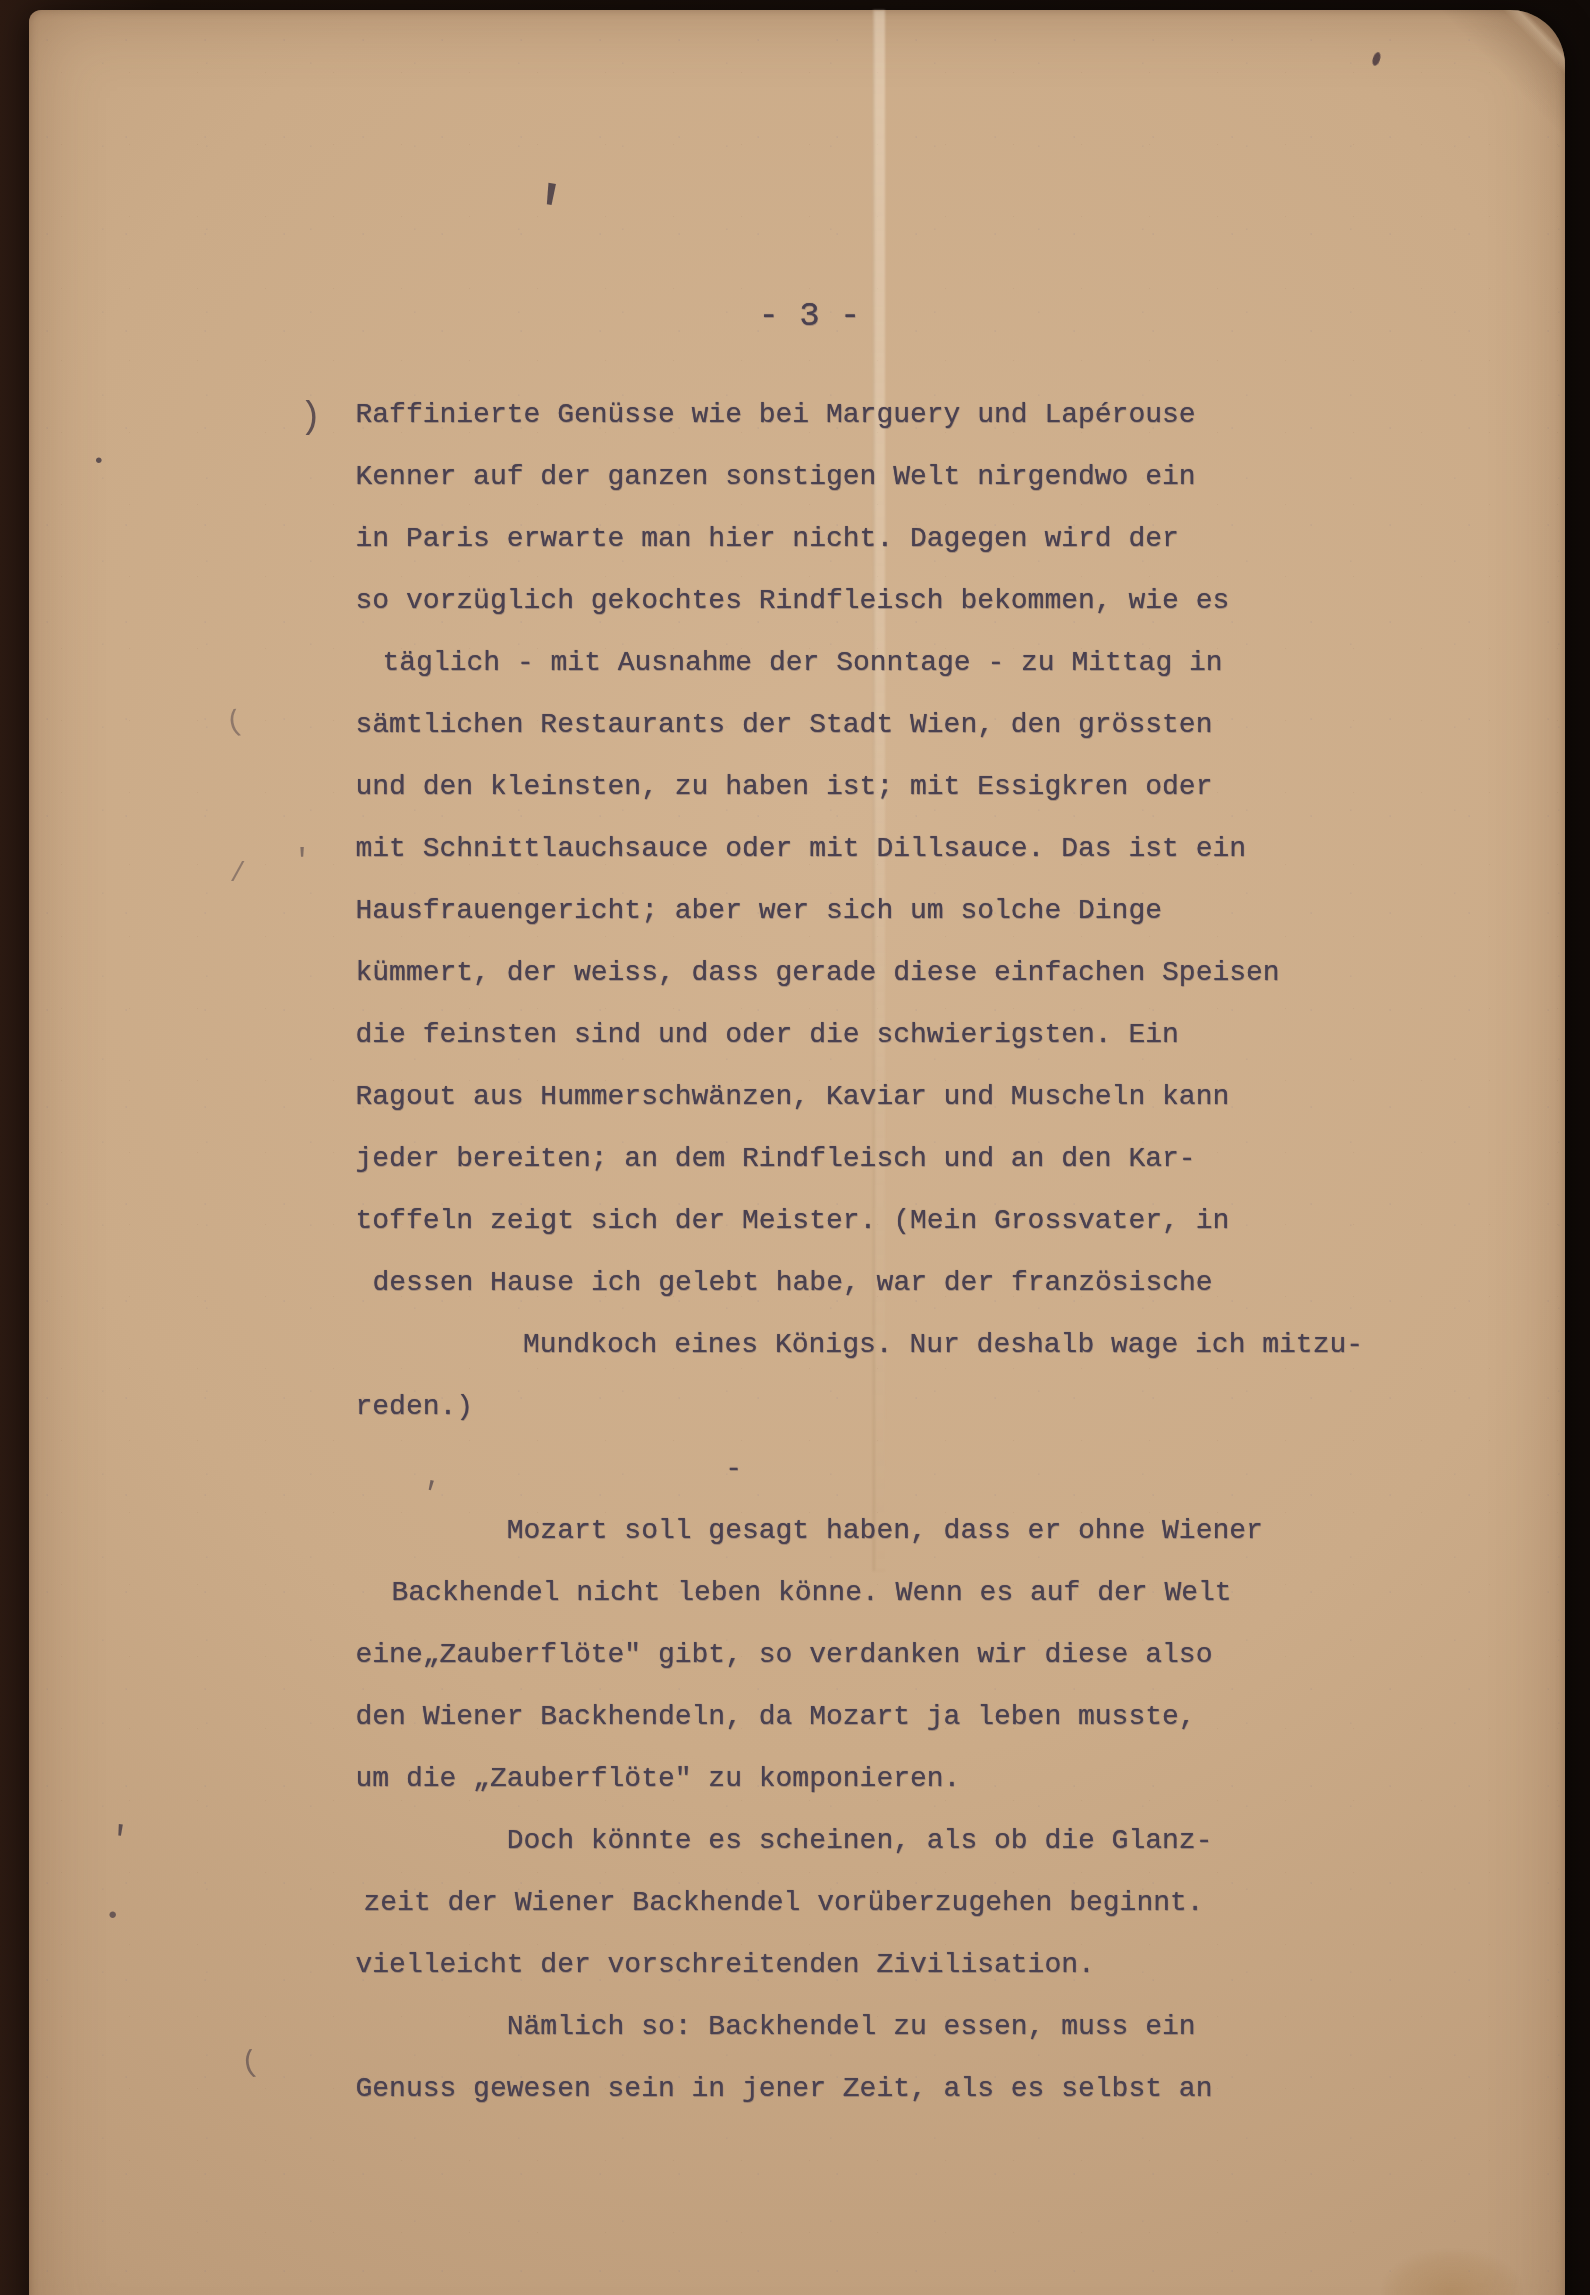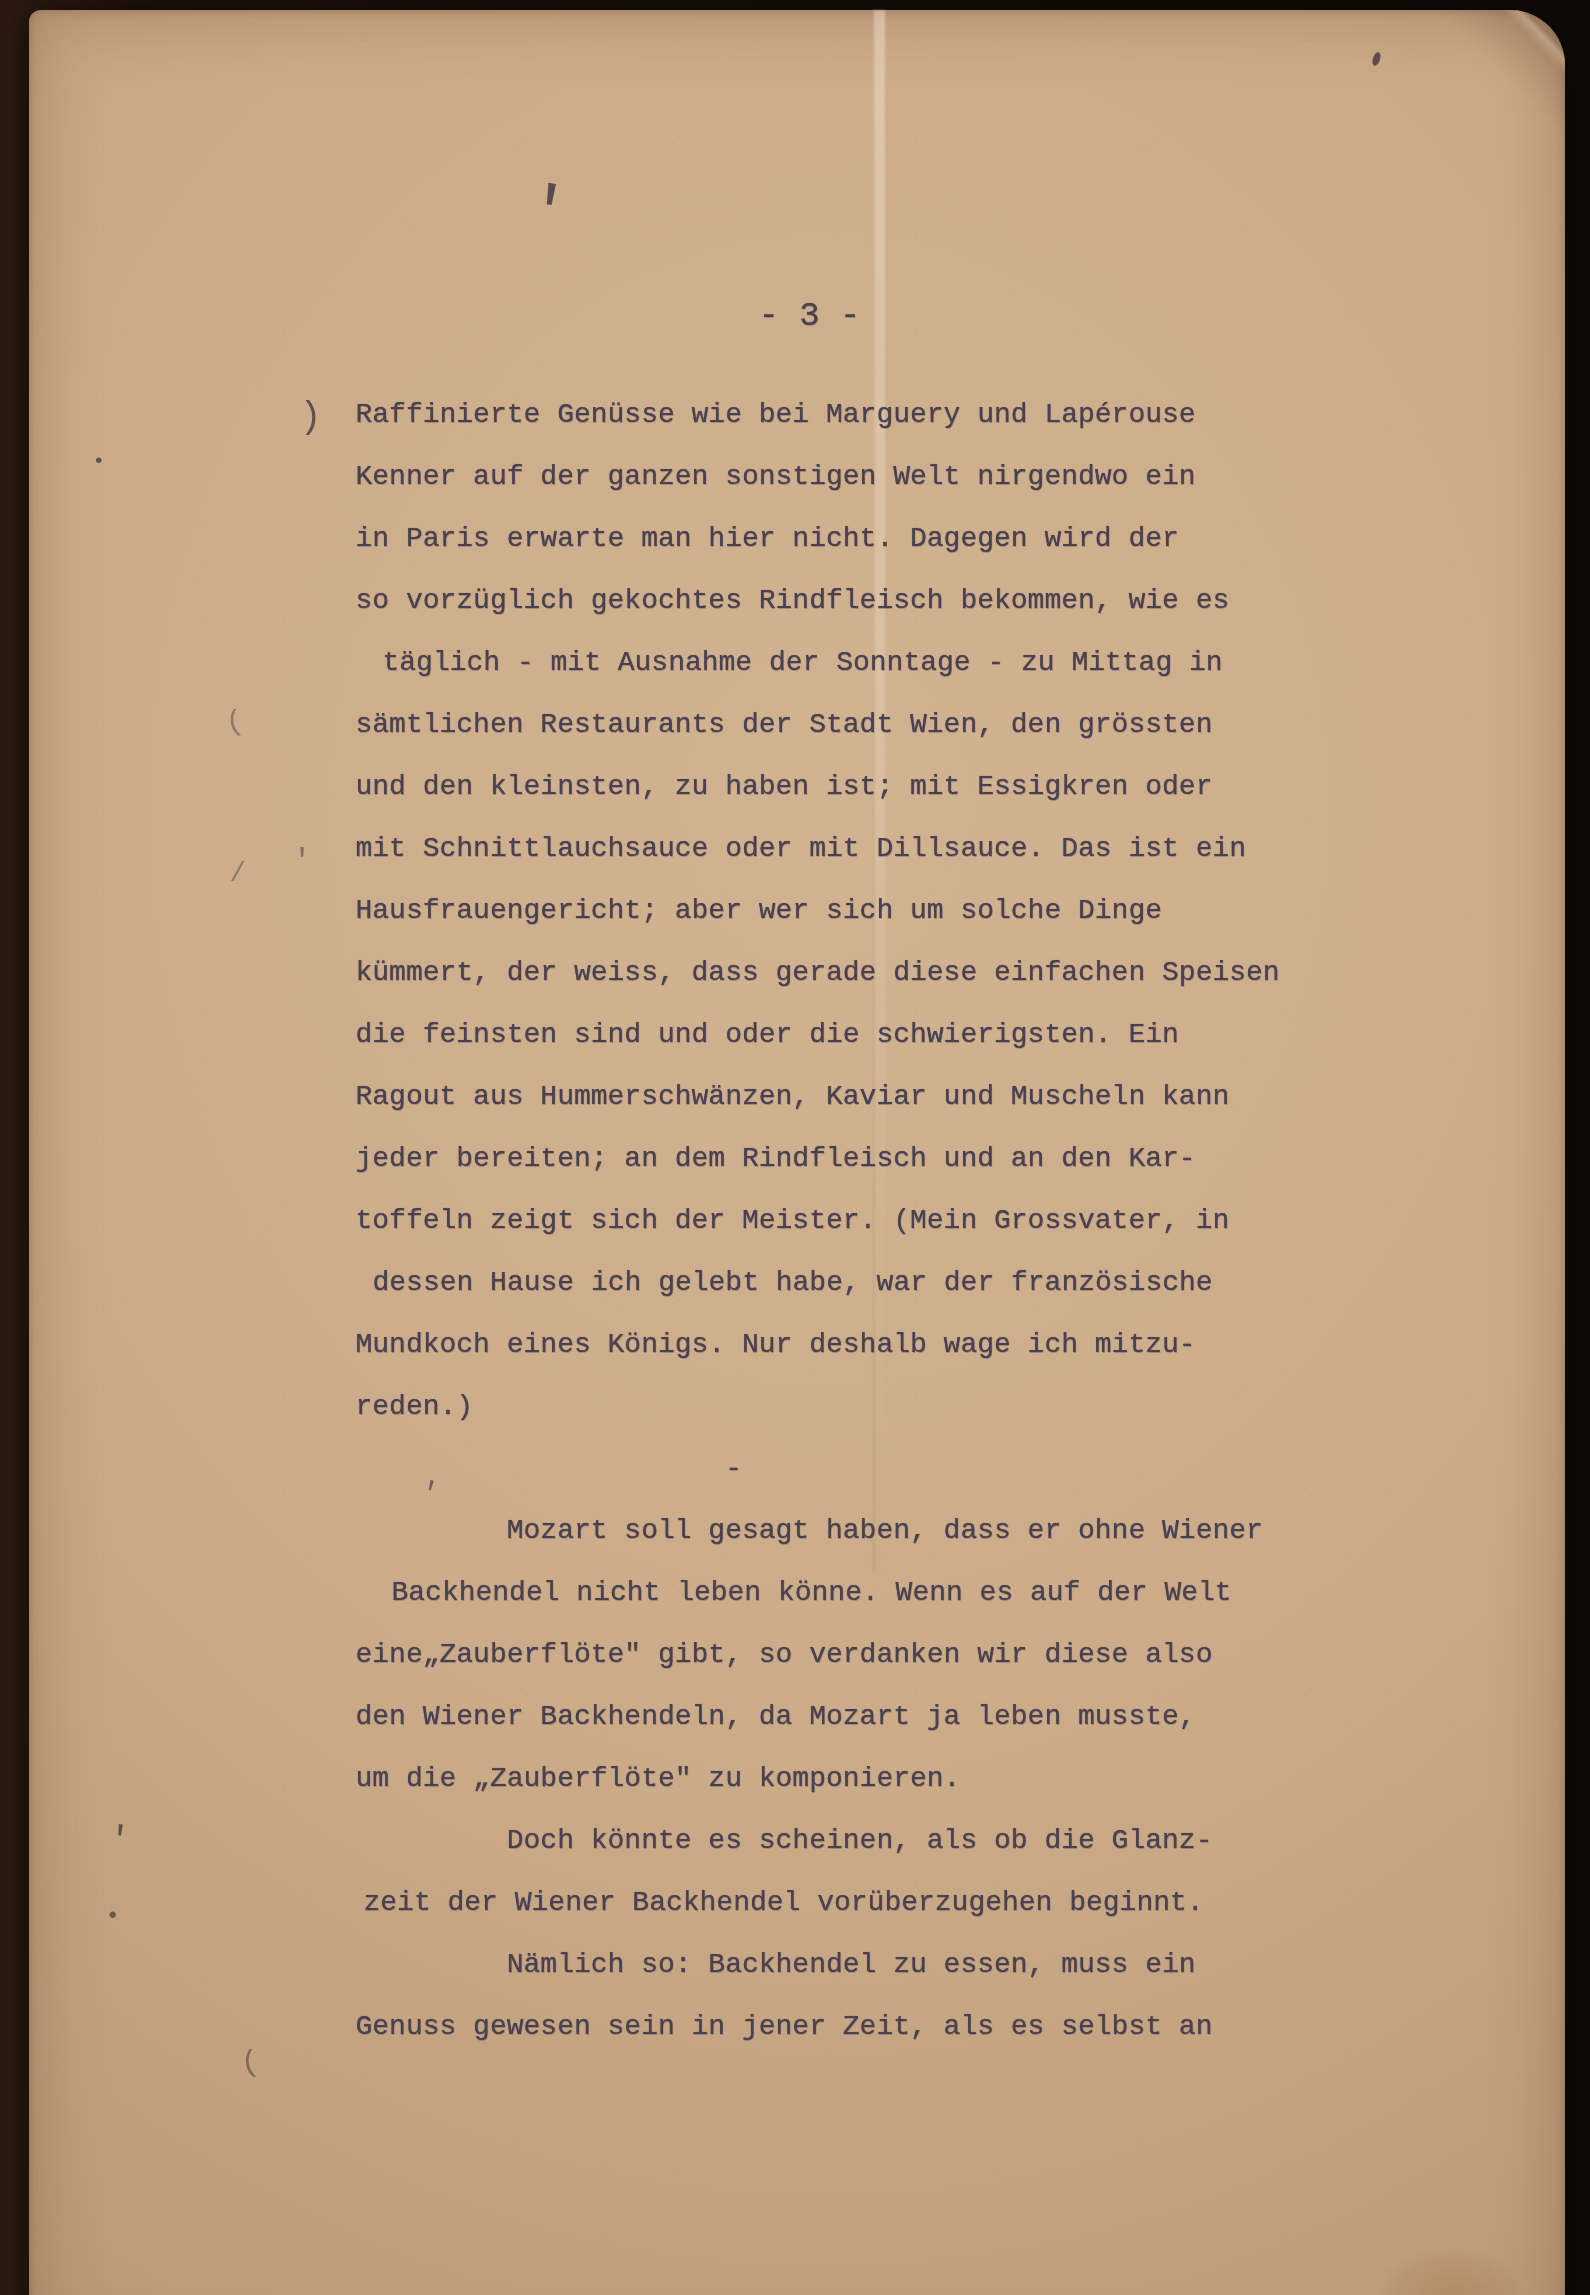--- a/index.html
+++ b/index.html
@@ -153,30 +153,31 @@
         <div class="line" style="padding-left: 0ch;">sämtlichen Restaurants der Stadt Wien, den grössten</div>
         <div class="line" style="padding-left: 0ch;">und den kleinsten, zu haben ist; mit Essigkren oder</div>
         <div class="line" style="padding-left: 0ch;">mit Schnittlauchsauce oder mit Dillsauce. Das ist ein</div>
         <div class="line" style="padding-left: 0ch;">Hausfrauengericht; aber wer sich um solche Dinge</div>
         <div class="line" style="padding-left: 0ch;">kümmert, der weiss, dass gerade diese einfachen Speisen</div>
         <div class="line" style="padding-left: 0ch;">die feinsten sind und oder die schwierigsten. Ein</div>
         <div class="line" style="padding-left: 0ch;">Ragout aus Hummerschwänzen, Kaviar und Muscheln kann</div>
         <div class="line" style="padding-left: 0ch;">jeder bereiten; an dem Rindfleisch und an den Kar-</div>
         <div class="line" style="padding-left: 0ch;">toffeln zeigt sich der Meister. (Mein Grossvater, in</div>
         <div class="line" style="padding-left: 0ch; margin-left: 17px;">dessen Hause ich gelebt habe, war der französische</div>
-        <div class="line" style="padding-left: 0ch;">Mundkoch eines Königs. Nur deshalb wage ich mitzu-</div>
+        <div class="line" style="padding-left: 0ch; text-align: center;">Mundkoch eines Königs. Nur deshalb wage ich mitzu-</div>
         <div class="line" style="padding-left: 0ch;">reden.)</div>
         <div class="line" style="padding-left: 22ch;">-</div>
         <div class="line" style="padding-left: 9ch;">Mozart soll gesagt haben, dass er ohne Wiener</div>
         <div class="line" style="padding-left: 0ch; margin-left: 36px;">Backhendel nicht leben könne. Wenn es auf der Welt</div>
         <div class="line" style="padding-left: 0ch;">eine„Zauberflöte" gibt, so verdanken wir diese also</div>
         <div class="line" style="padding-left: 0ch;">den Wiener Backhendeln, da Mozart ja leben musste,</div>
         <div class="line" style="padding-left: 0ch;">um die „Zauberflöte" zu komponieren.</div>
         <div class="line" style="padding-left: 9ch;">Doch könnte es scheinen, als ob die Glanz-</div>
         <div class="line" style="padding-left: 0ch; margin-left: 8px;">zeit der Wiener Backhendel vorüberzugehen beginnt.</div>
+        <div class="line" style="padding-left: 0ch;">vielleicht der vorschreitenden Zivilisation.</div>
         <div class="line" style="padding-left: 9ch;">Nämlich so: Backhendel zu essen, muss ein</div>
         <div class="line" style="padding-left: 0ch;">Genuss gewesen sein in jener Zeit, als es selbst an</div>
       </div>
 
     <div id="artifacts">
         <span class="artifact" style="left: 498px; top: 171px; font-size: 69px; opacity: 0.85; transform: rotate(8deg);">'</span>
         <span class="artifact" style="left: 271px; top: 389px; font-size: 37px; opacity: 0.8; transform: rotate(0deg);">)</span>
         <span class="artifact" style="left: 64px; top: 441px; font-size: 21px; opacity: 0.8; transform: rotate(0deg);">•</span>
         <span class="artifact" style="left: 197px; top: 698px; font-size: 29px; opacity: 0.45; transform: rotate(-10deg);">(</span>
         <span class="artifact" style="left: 264px; top: 836px; font-size: 32px; opacity: 0.55; transform: rotate(0deg);">'</span>

